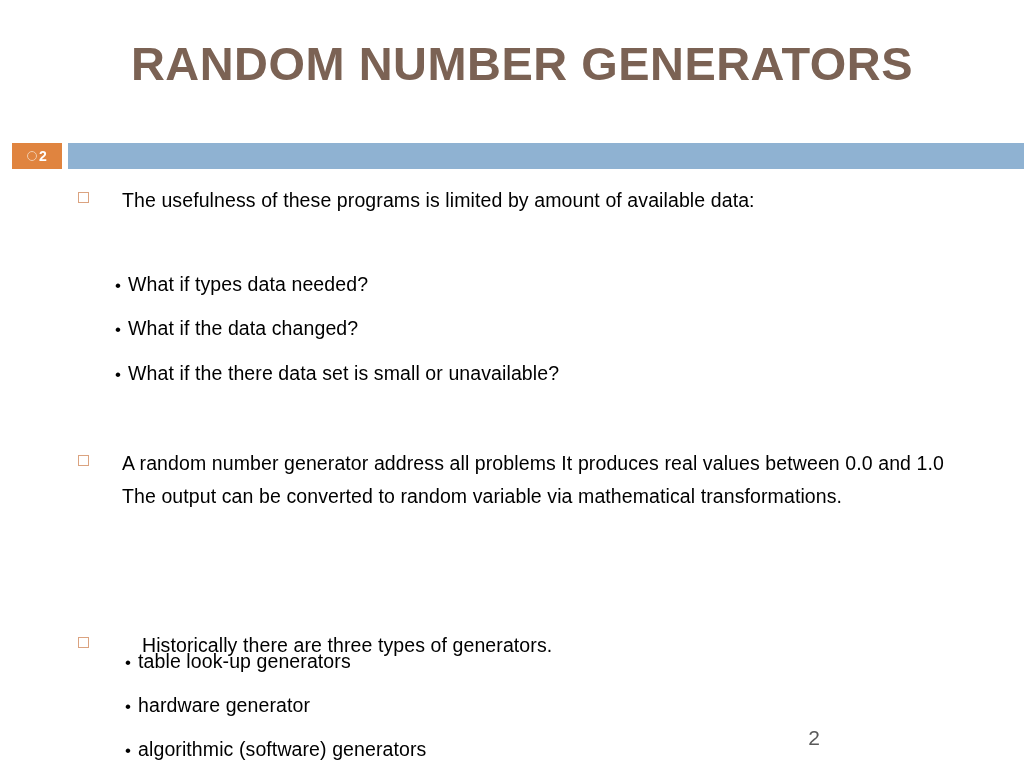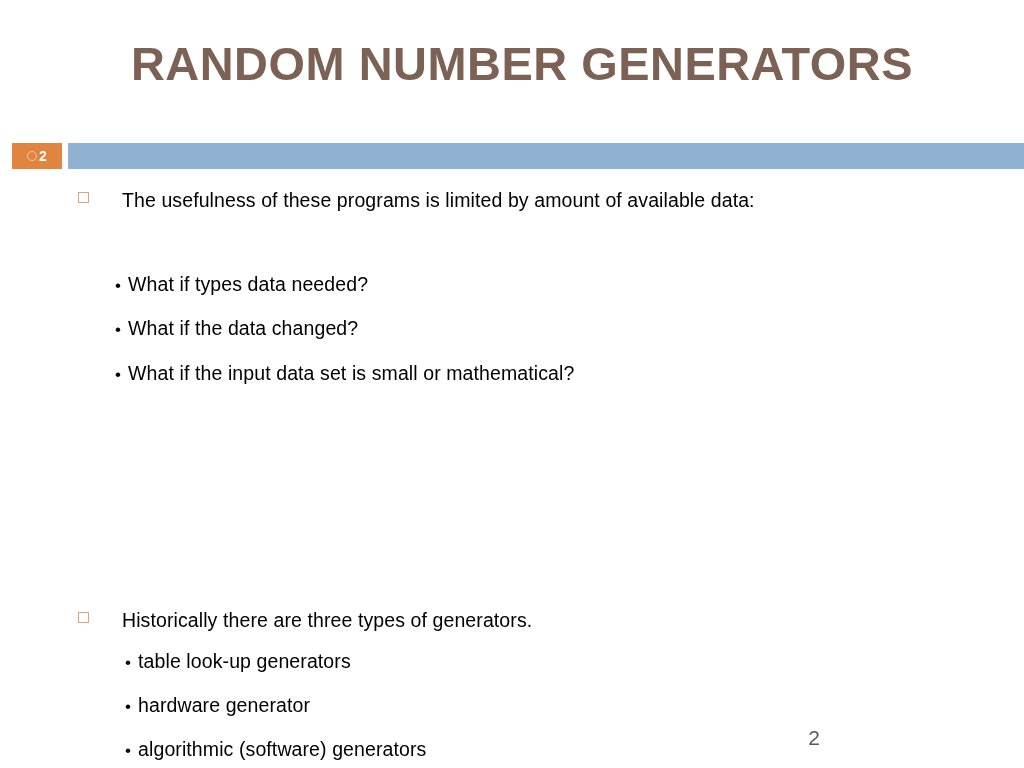--- a/index.html
+++ b/index.html
@@ -127,21 +127,21 @@
     font-size: 17px;
     line-height: 1;
   }
 
   
   #b1       { left: 78px;  top: 15px;  width: 890px; }
   #s1       { left: 115px; top: 102px; }
   #s2       { left: 115px; top: 146px; }
   #s3       { left: 115px; top: 191px; }
   #b2       { left: 78px;  top: 278px; width: 890px; }
-  #b3       { left: 78px;  top: 435px; width: 890px; }
+  #b3       { left: 78px;  top: 460px; width: 890px; gap: 20px; }
   #s4       { left: 125px; top: 479px; }
   #s5       { left: 125px; top: 523px; }
   #s6       { left: 125px; top: 567px; }
 
   .page-num {
     position: absolute;
     right: 52px;
     bottom: 18px;
     font-size: 21px;
     color: #595959;
@@ -175,23 +175,27 @@
       <span>What if types data needed?</span>
     </div>
 
     <div class="lvl2" id="s2">
       <span class="dot-bullet">•</span>
       <span>What if the data changed?</span>
     </div>
 
     <div class="lvl2" id="s3">
       <span class="dot-bullet">•</span>
-      <span>What if the input data set is small or mathematical?</span>
-    </div>
-
+      <span>What if the there data set is small or unavailable?</span>
+    </div>
+
+    <div class="lvl1" id="b2">
+      <span class="sq-bullet"></span>
+      <span class="lvl1-text">A random number generator address all problems It produces real values between 0.0 and 1.0 The output can be converted to random variable via mathematical transformations.</span>
+    </div>
 
     <div class="lvl1" id="b3">
       <span class="sq-bullet"></span>
       <span class="lvl1-text">Historically there are three types of generators.</span>
     </div>
 
     <div class="lvl2" id="s4">
       <span class="dot-bullet">•</span>
       <span>table look-up generators</span>
     </div>

